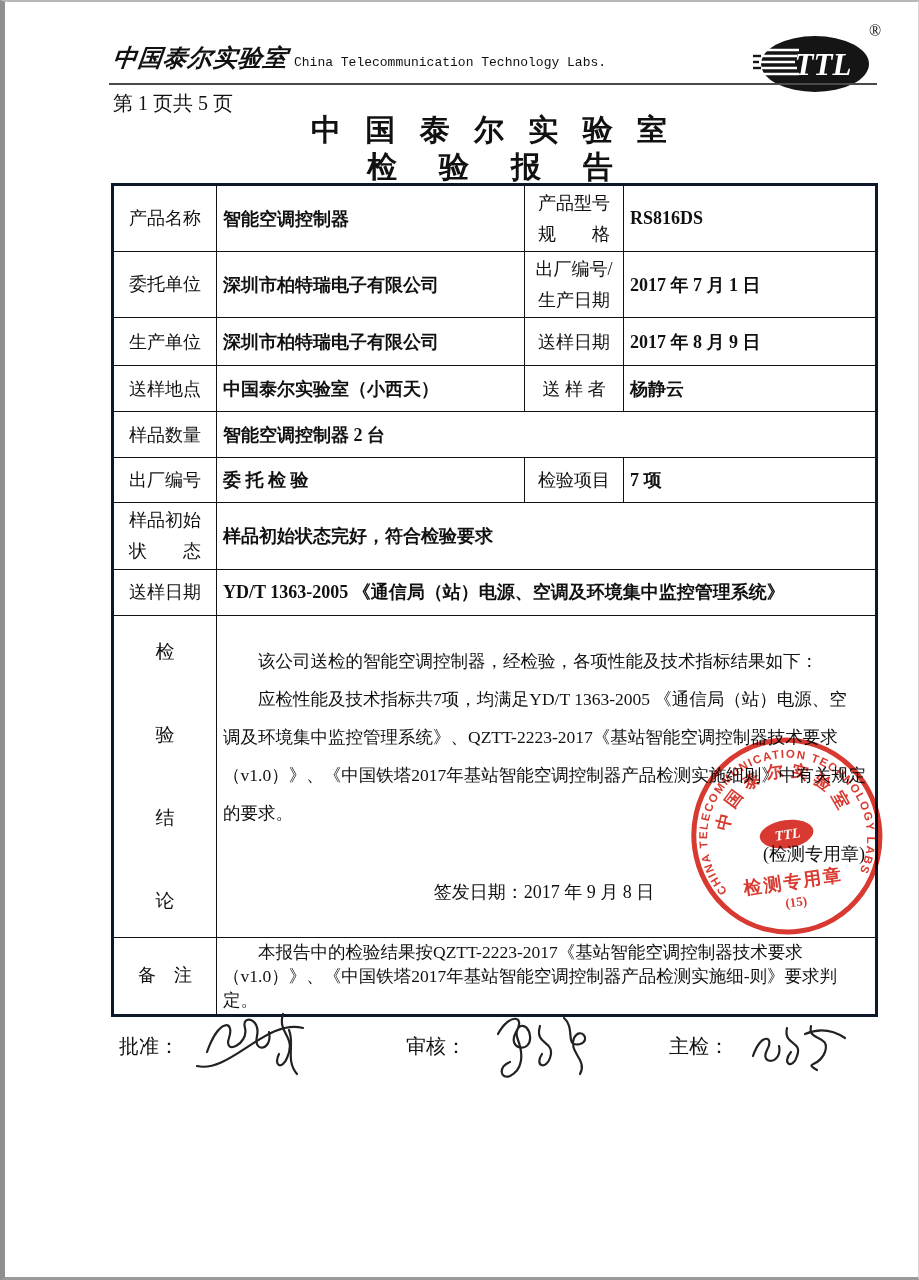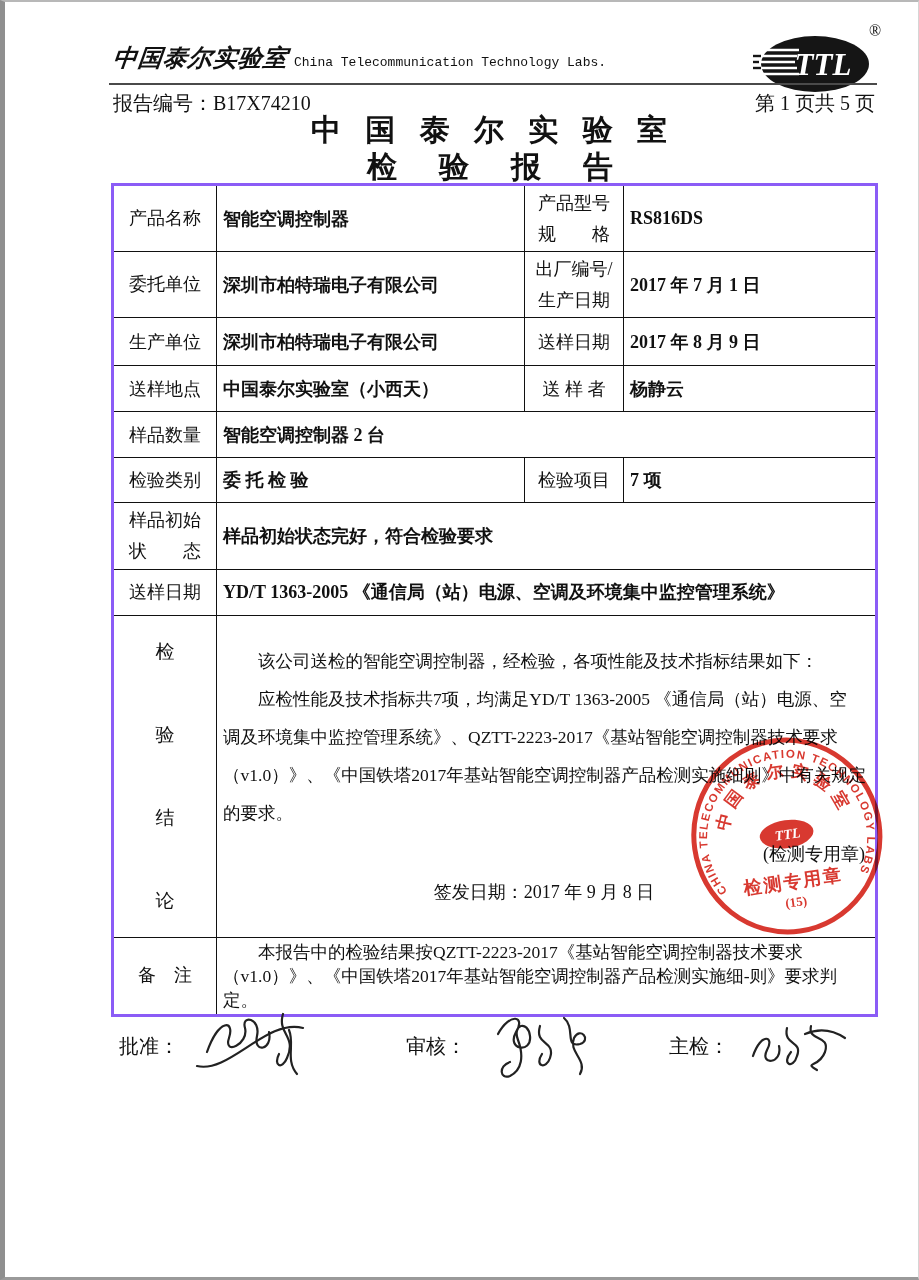--- a/index.html
+++ b/index.html
@@ -13,21 +13,21 @@
   
   .hdr-row{position:absolute;top:40px;left:108px;width:766px;height:44px;}
   .lab-cn{font-size:24px;font-weight:bold;font-style:italic;letter-spacing:1px;display:inline-block;transform:skewX(-6deg);}
   .lab-en{font-family:"Liberation Mono","DejaVu Sans Mono",monospace;font-size:13px;margin-left:6px;}
   .ttl-logo{position:absolute;top:18px;left:748px;width:136px;height:74px;}
   .hdr-rule{position:absolute;top:81px;left:104px;width:768px;border-top:2px solid #4a4a4a;}
   .report-line{position:absolute;top:88px;left:108px;width:762px;display:flex;justify-content:space-between;font-size:20px;}
   .title1{position:absolute;top:108px;left:104px;width:768px;text-align:center;font-size:30px;font-weight:bold;letter-spacing:8px;font-family:"Liberation Sans","DejaVu Sans",sans-serif;}
   .title2{position:absolute;top:145px;left:104px;width:768px;text-align:center;font-size:30px;font-weight:bold;letter-spacing:6px;font-family:"Liberation Sans","DejaVu Sans",sans-serif;}
   
-  table.rpt{position:absolute;top:181px;left:106px;border-collapse:collapse;table-layout:fixed;width:764px;border:3px solid #8b5cf6;}
+  table.rpt{position:absolute;top:181px;left:106px;border-collapse:collapse;table-layout:fixed;width:764px;border:3px solid #0f172a;}
   table.rpt td{border:1.5px solid #111;font-size:18px;vertical-align:middle;padding:2px 6px;overflow:hidden;}
   td.lbl{text-align:center;white-space:pre-line;line-height:1.7;}
   td.val{text-align:left;padding-left:14px;white-space:pre-line;font-weight:bold;}
   td.concl-lbl{vertical-align:middle;}
   .vstack{display:flex;flex-direction:column;justify-content:space-between;align-items:center;height:275px;padding:14px 0;font-size:19px;}
   td.concl-val{vertical-align:top;padding:24px 8px 0 16px;position:relative;font-family:Liberation Serif, serif;}
   .c-line{line-height:38px;white-space:pre;font-size:17.5px;}
   .seal-caption{line-height:40px;text-align:right;padding-right:4px;font-size:18px;margin-top:2px;}
   .issue-date{line-height:37px;text-align:center;padding-right:4px;font-size:18px;}
   td.remark-val{vertical-align:top;padding:8px 10px 0 14px;}
@@ -63,21 +63,20 @@
       <line x1="0" y1="36" x2="8" y2="36"></line>
       <line x1="0" y1="42" x2="6" y2="42"></line>
       <line x1="0" y1="48" x2="8" y2="48"></line>
     </g>
     <text x="70" y="55" text-anchor="middle" font-size="31" font-weight="bold" font-style="italic" fill="#ffffff" font-family="'Liberation Serif',serif">TTL</text>
   </svg>
 
   <div class="hdr-rule"></div>
 
   <div class="report-line">
-    <span><span>报告编号：</span><span>B17X74210</span></span>
     <span>第 1 页共 5 页</span>
   </div>
 
   <div class="title1">中 国 泰 尔 实 验 室</div>
   <div class="title2">检　验　报　告</div>
 
   <table class="rpt">
     <colgroup>
         <col style="width:104px">
         <col style="width:308px">
@@ -109,21 +108,21 @@
       <td class="lbl">送样地点</td>
       <td class="val">中国泰尔实验室（小西天）</td>
       <td class="lbl">送 样 者</td>
       <td class="val">杨静云</td>
     </tr>
     <tr style="height:46px">
       <td class="lbl">样品数量</td>
       <td class="val" colspan="3">智能空调控制器 2 台</td>
     </tr>
     <tr style="height:45px">
-      <td class="lbl">检验类别</td>
+      <td class="lbl">出厂编号</td>
       <td class="val">委 托 检 验</td>
       <td class="lbl">检验项目</td>
       <td class="val">7 项</td>
     </tr>
     <tr style="height:64px">
       <td class="lbl">样品初始
 状　　态</td>
       <td class="val" colspan="3">样品初始状态完好，符合检验要求</td>
     </tr>
     <tr style="height:46px">

